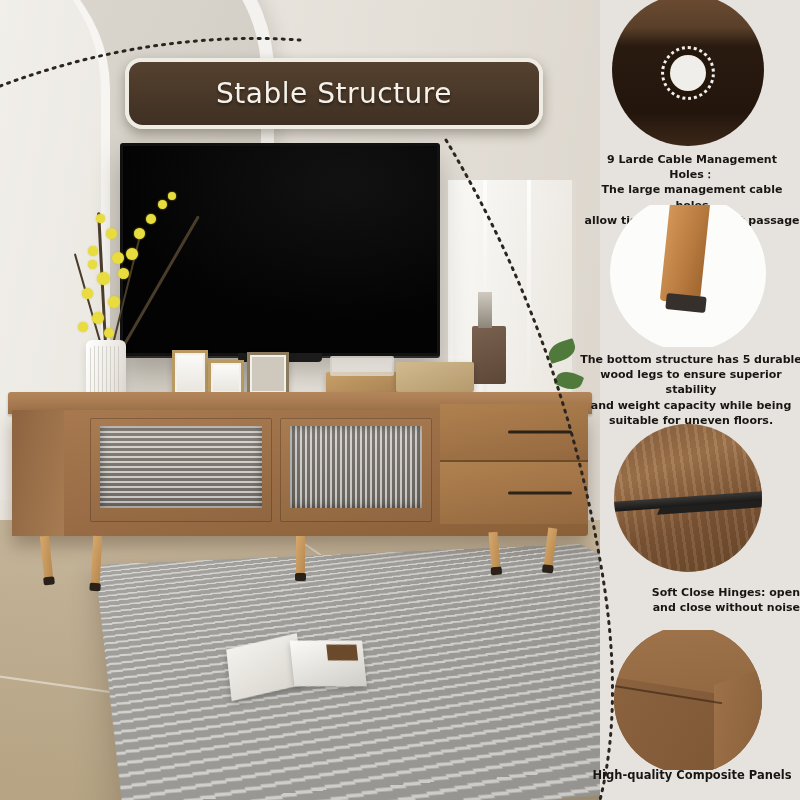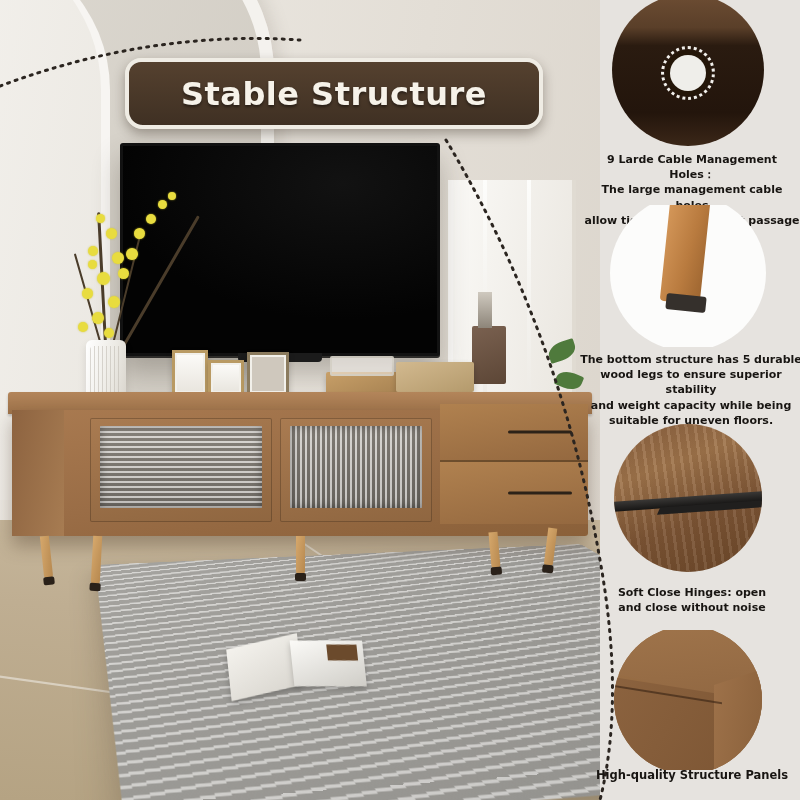--- a/index.html
+++ b/index.html
@@ -199,21 +199,21 @@
   
   .banner{
     position:absolute; left:125px; top:58px; width:418px; height:71px;
     background:linear-gradient(180deg,#55412f,#3f3023);
     border:4px solid #efece4;
     border-radius:16px 16px 18px 18px;
     box-shadow:0 5px 12px rgba(40,28,16,.35);
     display:flex; align-items:center; justify-content:center;
   }
   .banner span{
-    color:#f6f2e9; font-size:32px; font-weight:bold; letter-spacing:.5px;
+    color:#f6f2e9; font-size:28px; font-weight:normal; letter-spacing:.5px;
     text-shadow:0 2px 3px rgba(0,0,0,.45);
     font-family:"DejaVu Sans", sans-serif;
   }
 
   
   .panel{ position:absolute; right:0; width:200px; overflow:hidden; }
 
   .circ{ position:absolute; border-radius:50%; overflow:hidden; }
 
   
@@ -293,21 +293,21 @@
 
   
   .cap{
     position:absolute; right:0; width:216px;
     text-align:center; color:#181512;
     font-size:11px; font-weight:bold; line-height:1.38;
     font-family:"DejaVu Sans", sans-serif;
   }
   .cap.c1{ top:152px; }
   .cap.c2{ top:352px; width:222px; right:-2px;}
-  .cap.c3{ top:585px; }
+  .cap.c3{ top:585px;text-align:right; }
   .cap.c4{ top:768px; font-size:11.5px;}
 </style>
 </head>
 <body>
 
 <div id="stage">
 
   <div class="scene">
     <div class="wall"></div>
     <div class="wall-arch"></div>
@@ -445,15 +445,15 @@
 and close without noise</div>
 
   <div class="panel p4">
     <div class="circ">
       <div class="corner-top"></div>
       <div class="corner-face"></div>
       <div class="corner-side"></div>
       <div class="corner-seam"></div>
     </div>
   </div>
-  <div class="cap c4" style="white-space:pre-line">High-quality Structure Panels</div>
+  <div class="cap c4" style="white-space:pre-line">High-quality Composite Panels</div>
 
 </div>
 
 </body></html>

